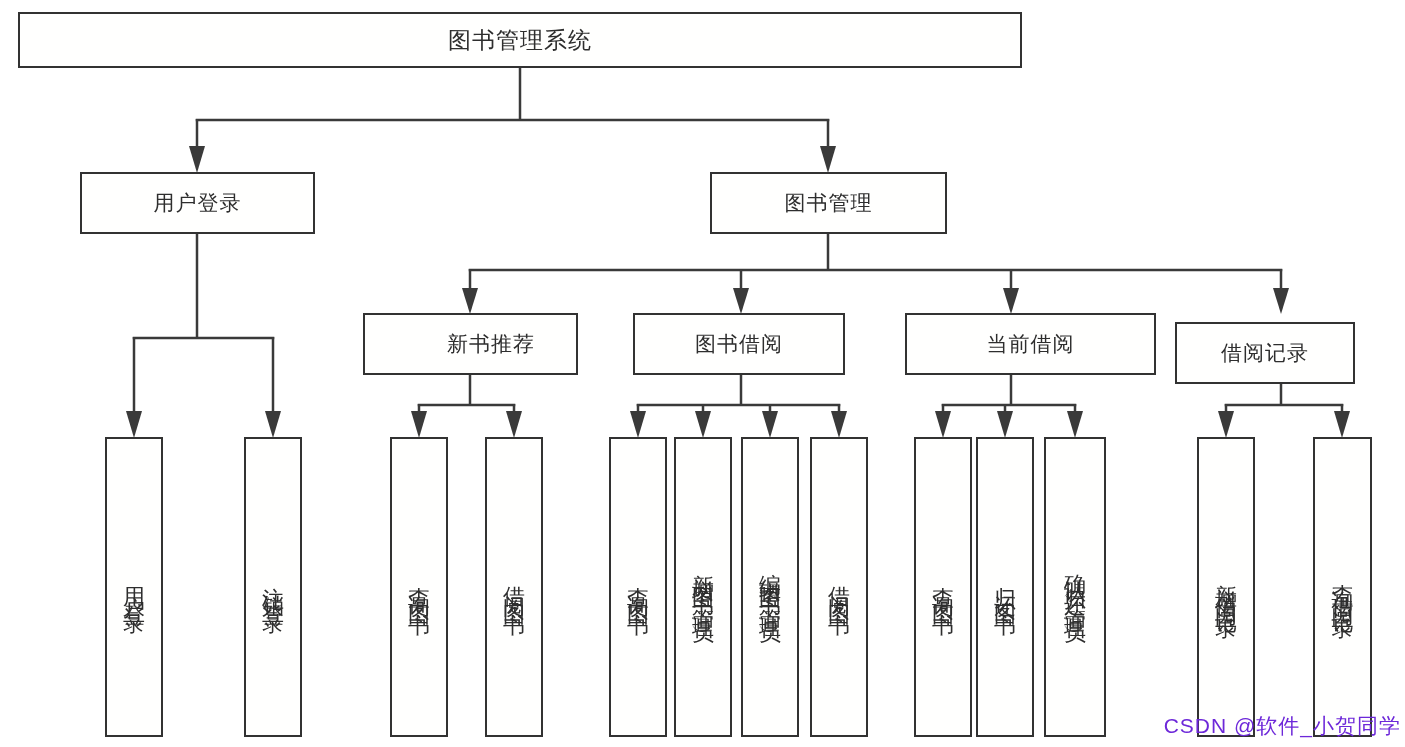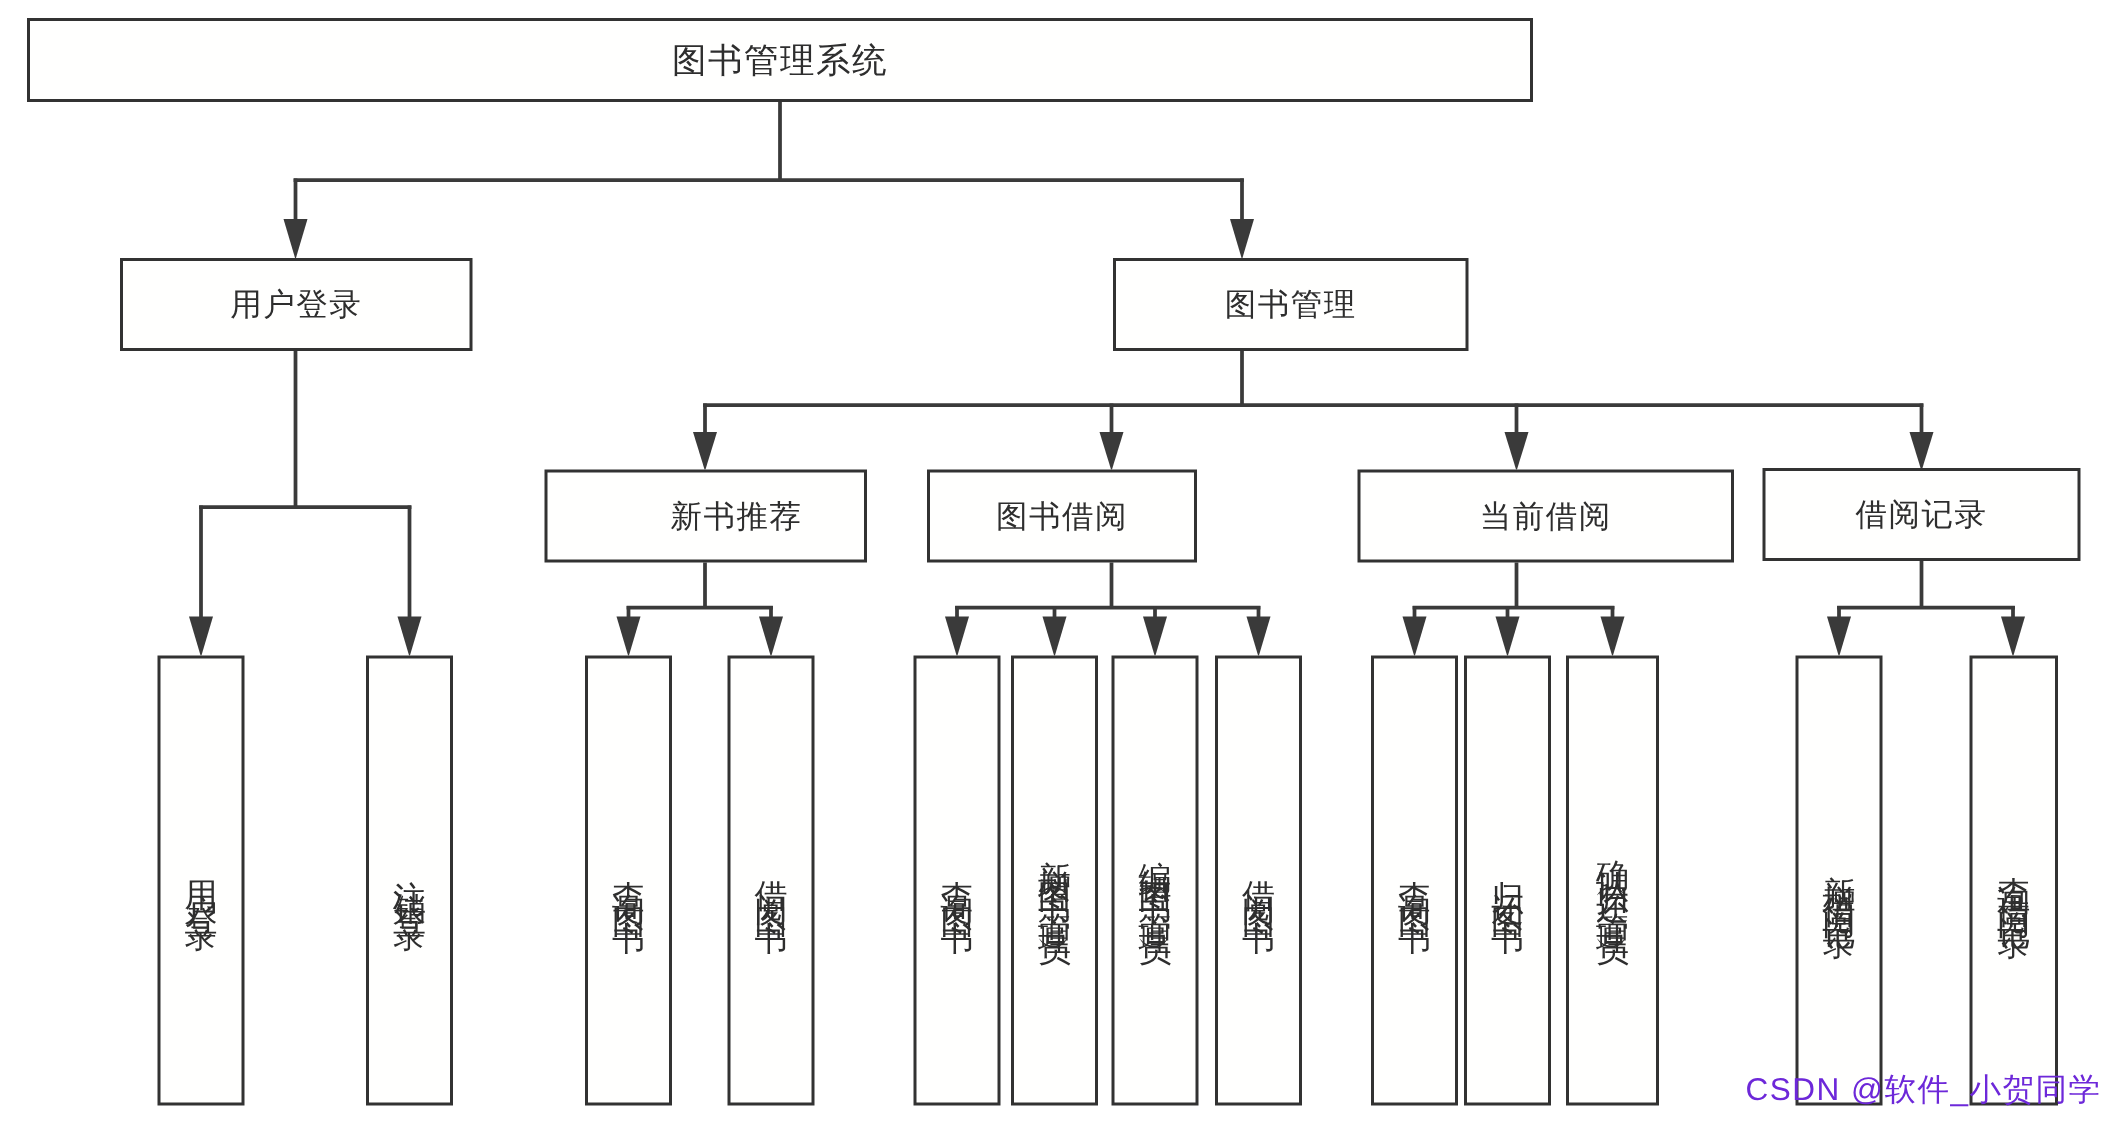--- a/index.html
+++ b/index.html
@@ -89,26 +89,26 @@
   <line x1="1224.75" y1="405" x2="1343.25" y2="405"></line>
   <line x1="1226" y1="404" x2="1226" y2="414"></line>
   <polygon points="1218,411 1234,411 1226,438"></polygon>
   <line x1="1342" y1="404" x2="1342" y2="414"></line>
   <polygon points="1334,411 1350,411 1342,438"></polygon>
 </svg>
 
 <div class="box hbox rootbox" style="left:18px;top:12px;width:1004px;height:56px;">图书管理系统</div>
 
 <div class="box hbox" style="left:80px;top:172px;width:235px;height:62px;">用户登录</div>
-<div class="box hbox" style="left:710px;top:172px;width:237px;height:62px;margin-left:32px;">图书管理</div>
+<div class="box hbox" style="left:710px;top:172px;width:237px;height:62px;">图书管理</div>
 
 <div class="box hbox" style="left:363px;top:313px;width:215px;height:62px;padding-left:41px;">新书推荐</div>
-<div class="box hbox" style="left:618px;top:313px;width:180px;height:62px;">图书借阅</div>
+<div class="box hbox" style="left:633px;top:313px;width:212px;height:62px;">图书借阅</div>
 <div class="box hbox" style="left:905px;top:313px;width:251px;height:62px;">当前借阅</div>
-<div class="box hbox" style="left:1175px;top:312px;width:212px;height:62px;">借阅记录</div>
+<div class="box hbox" style="left:1175px;top:322px;width:180px;height:62px;">借阅记录</div>
 
 <div class="box vbox" style="left:105px;">用户登录</div>
 <div class="box vbox" style="left:244px;">注销登录</div>
 
 <div class="box vbox" style="left:390px;">查询图书</div>
 <div class="box vbox" style="left:485px;">借阅图书</div>
 
 <div class="box vbox" style="left:609px;">查询图书</div>
 <div class="box vbox tight" style="left:674px;">新增图书（管理员）</div>
 <div class="box vbox tight" style="left:741px;">编辑图书（管理员）</div>

